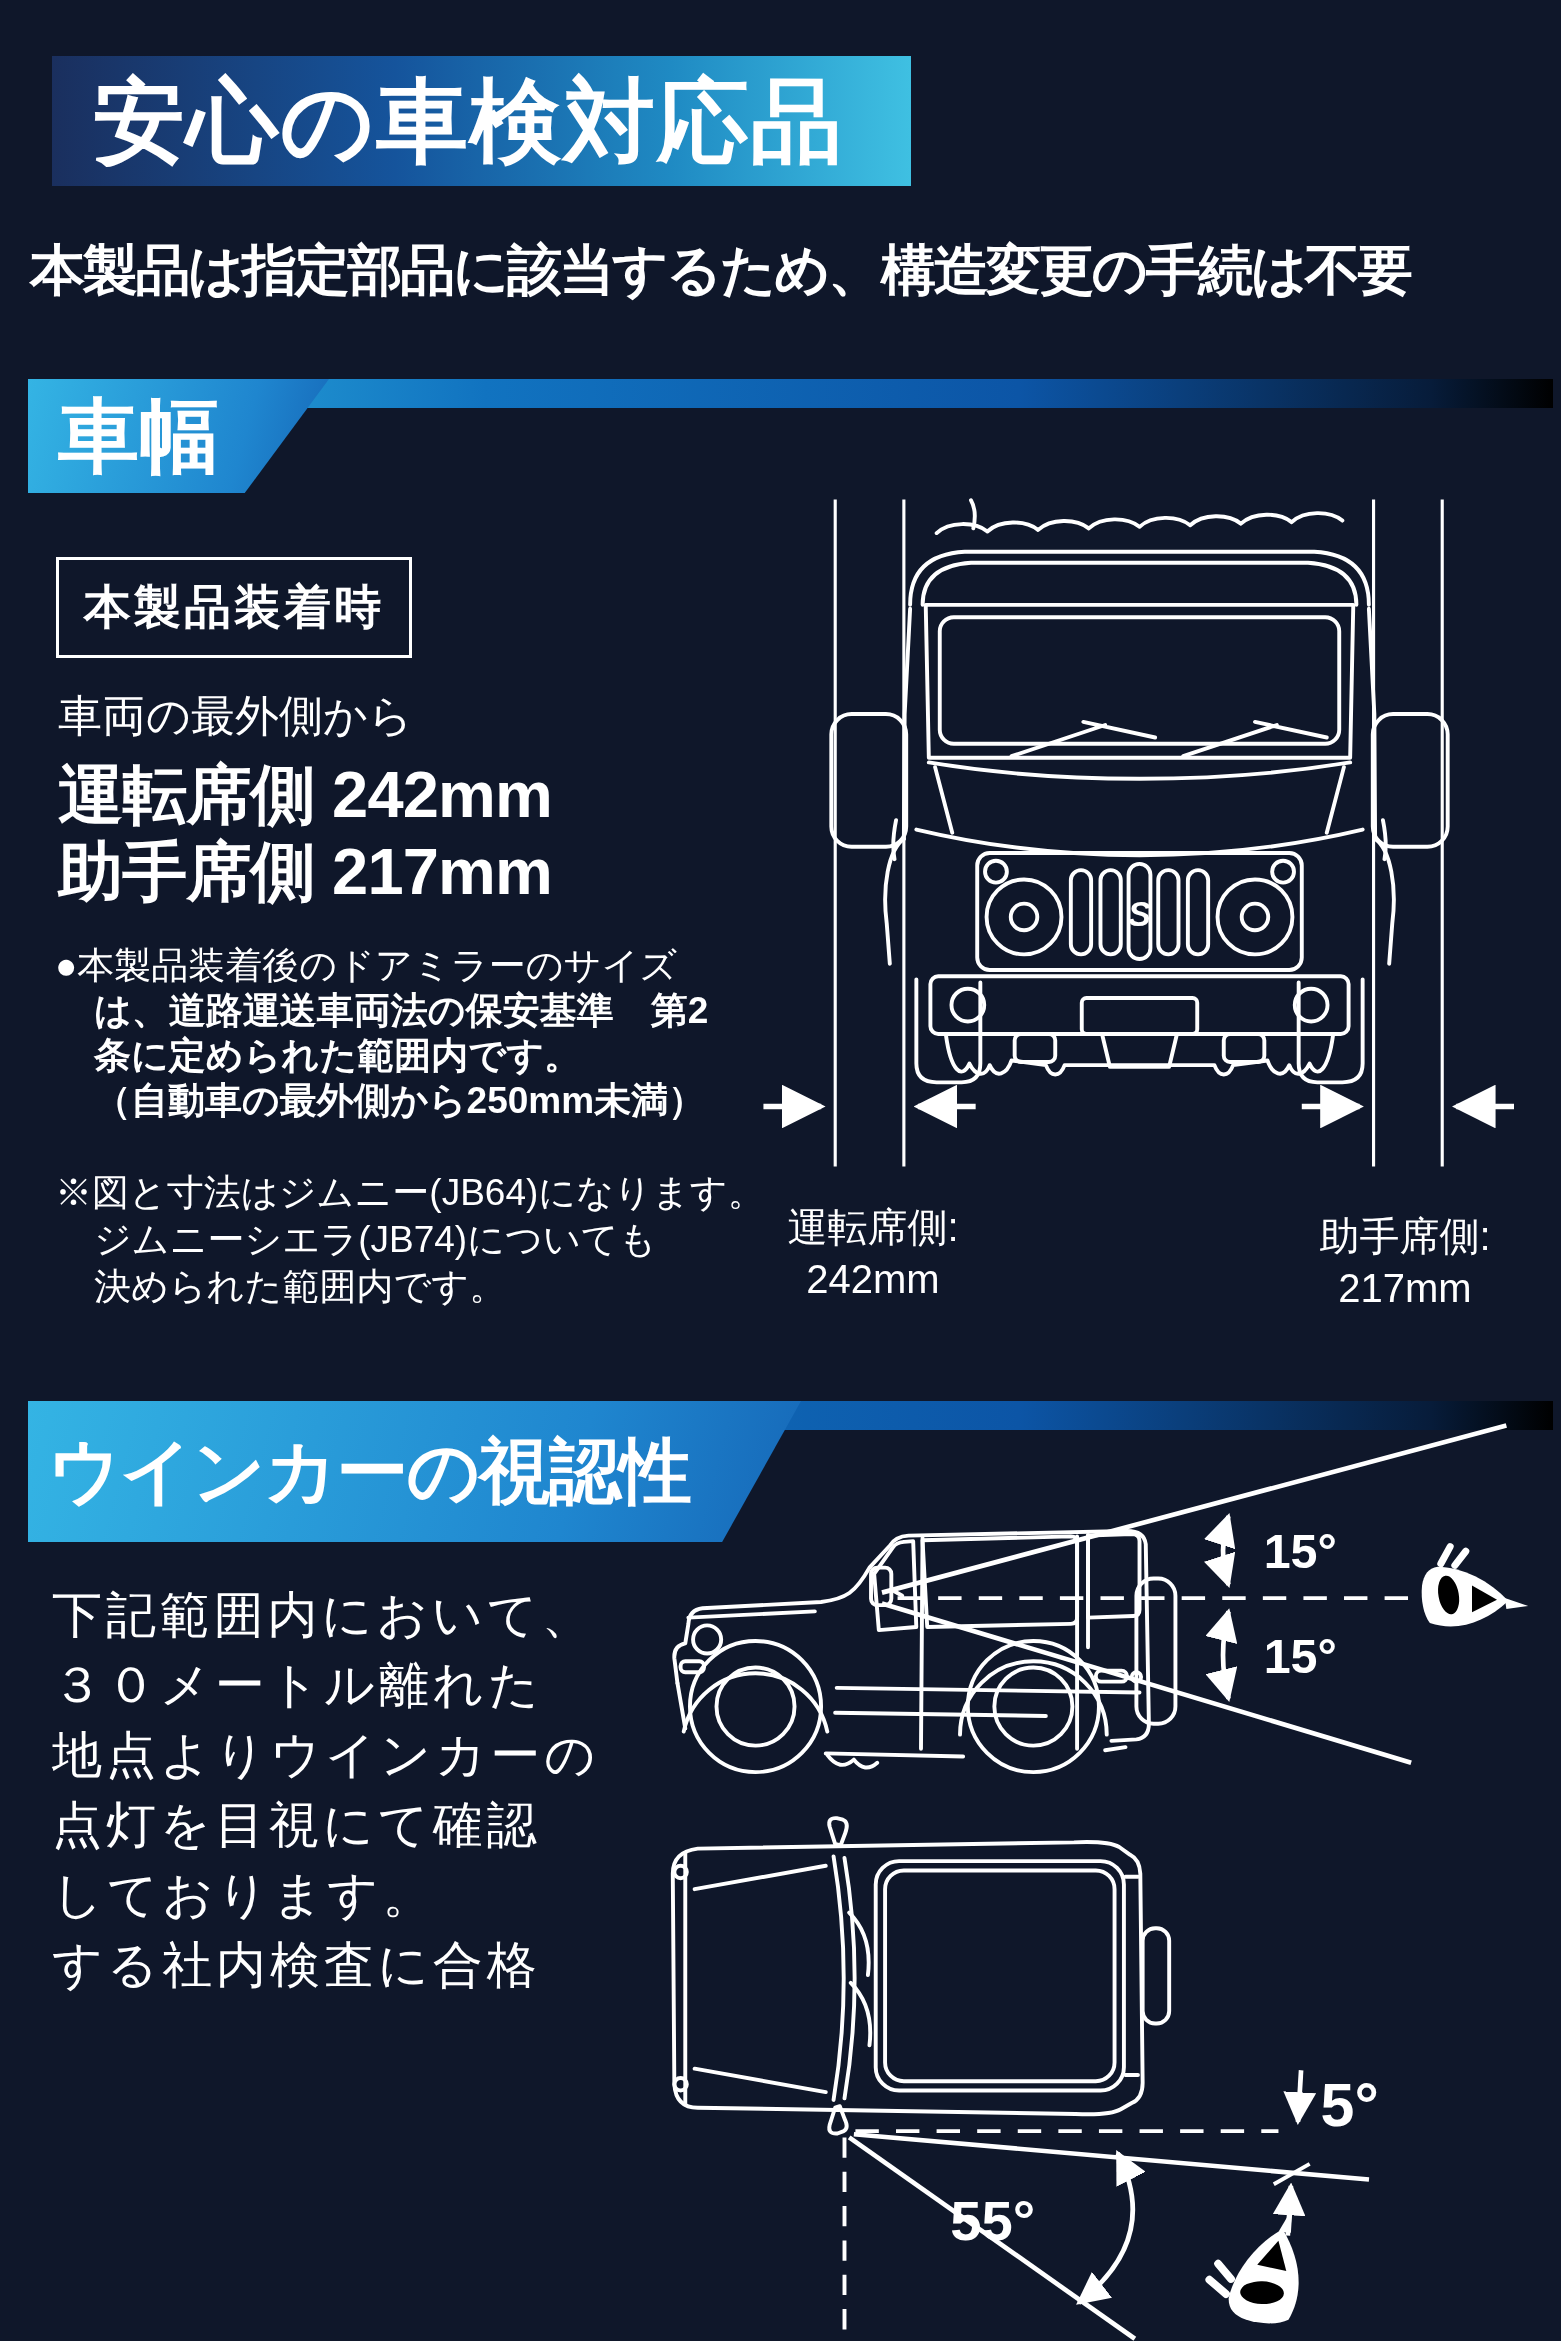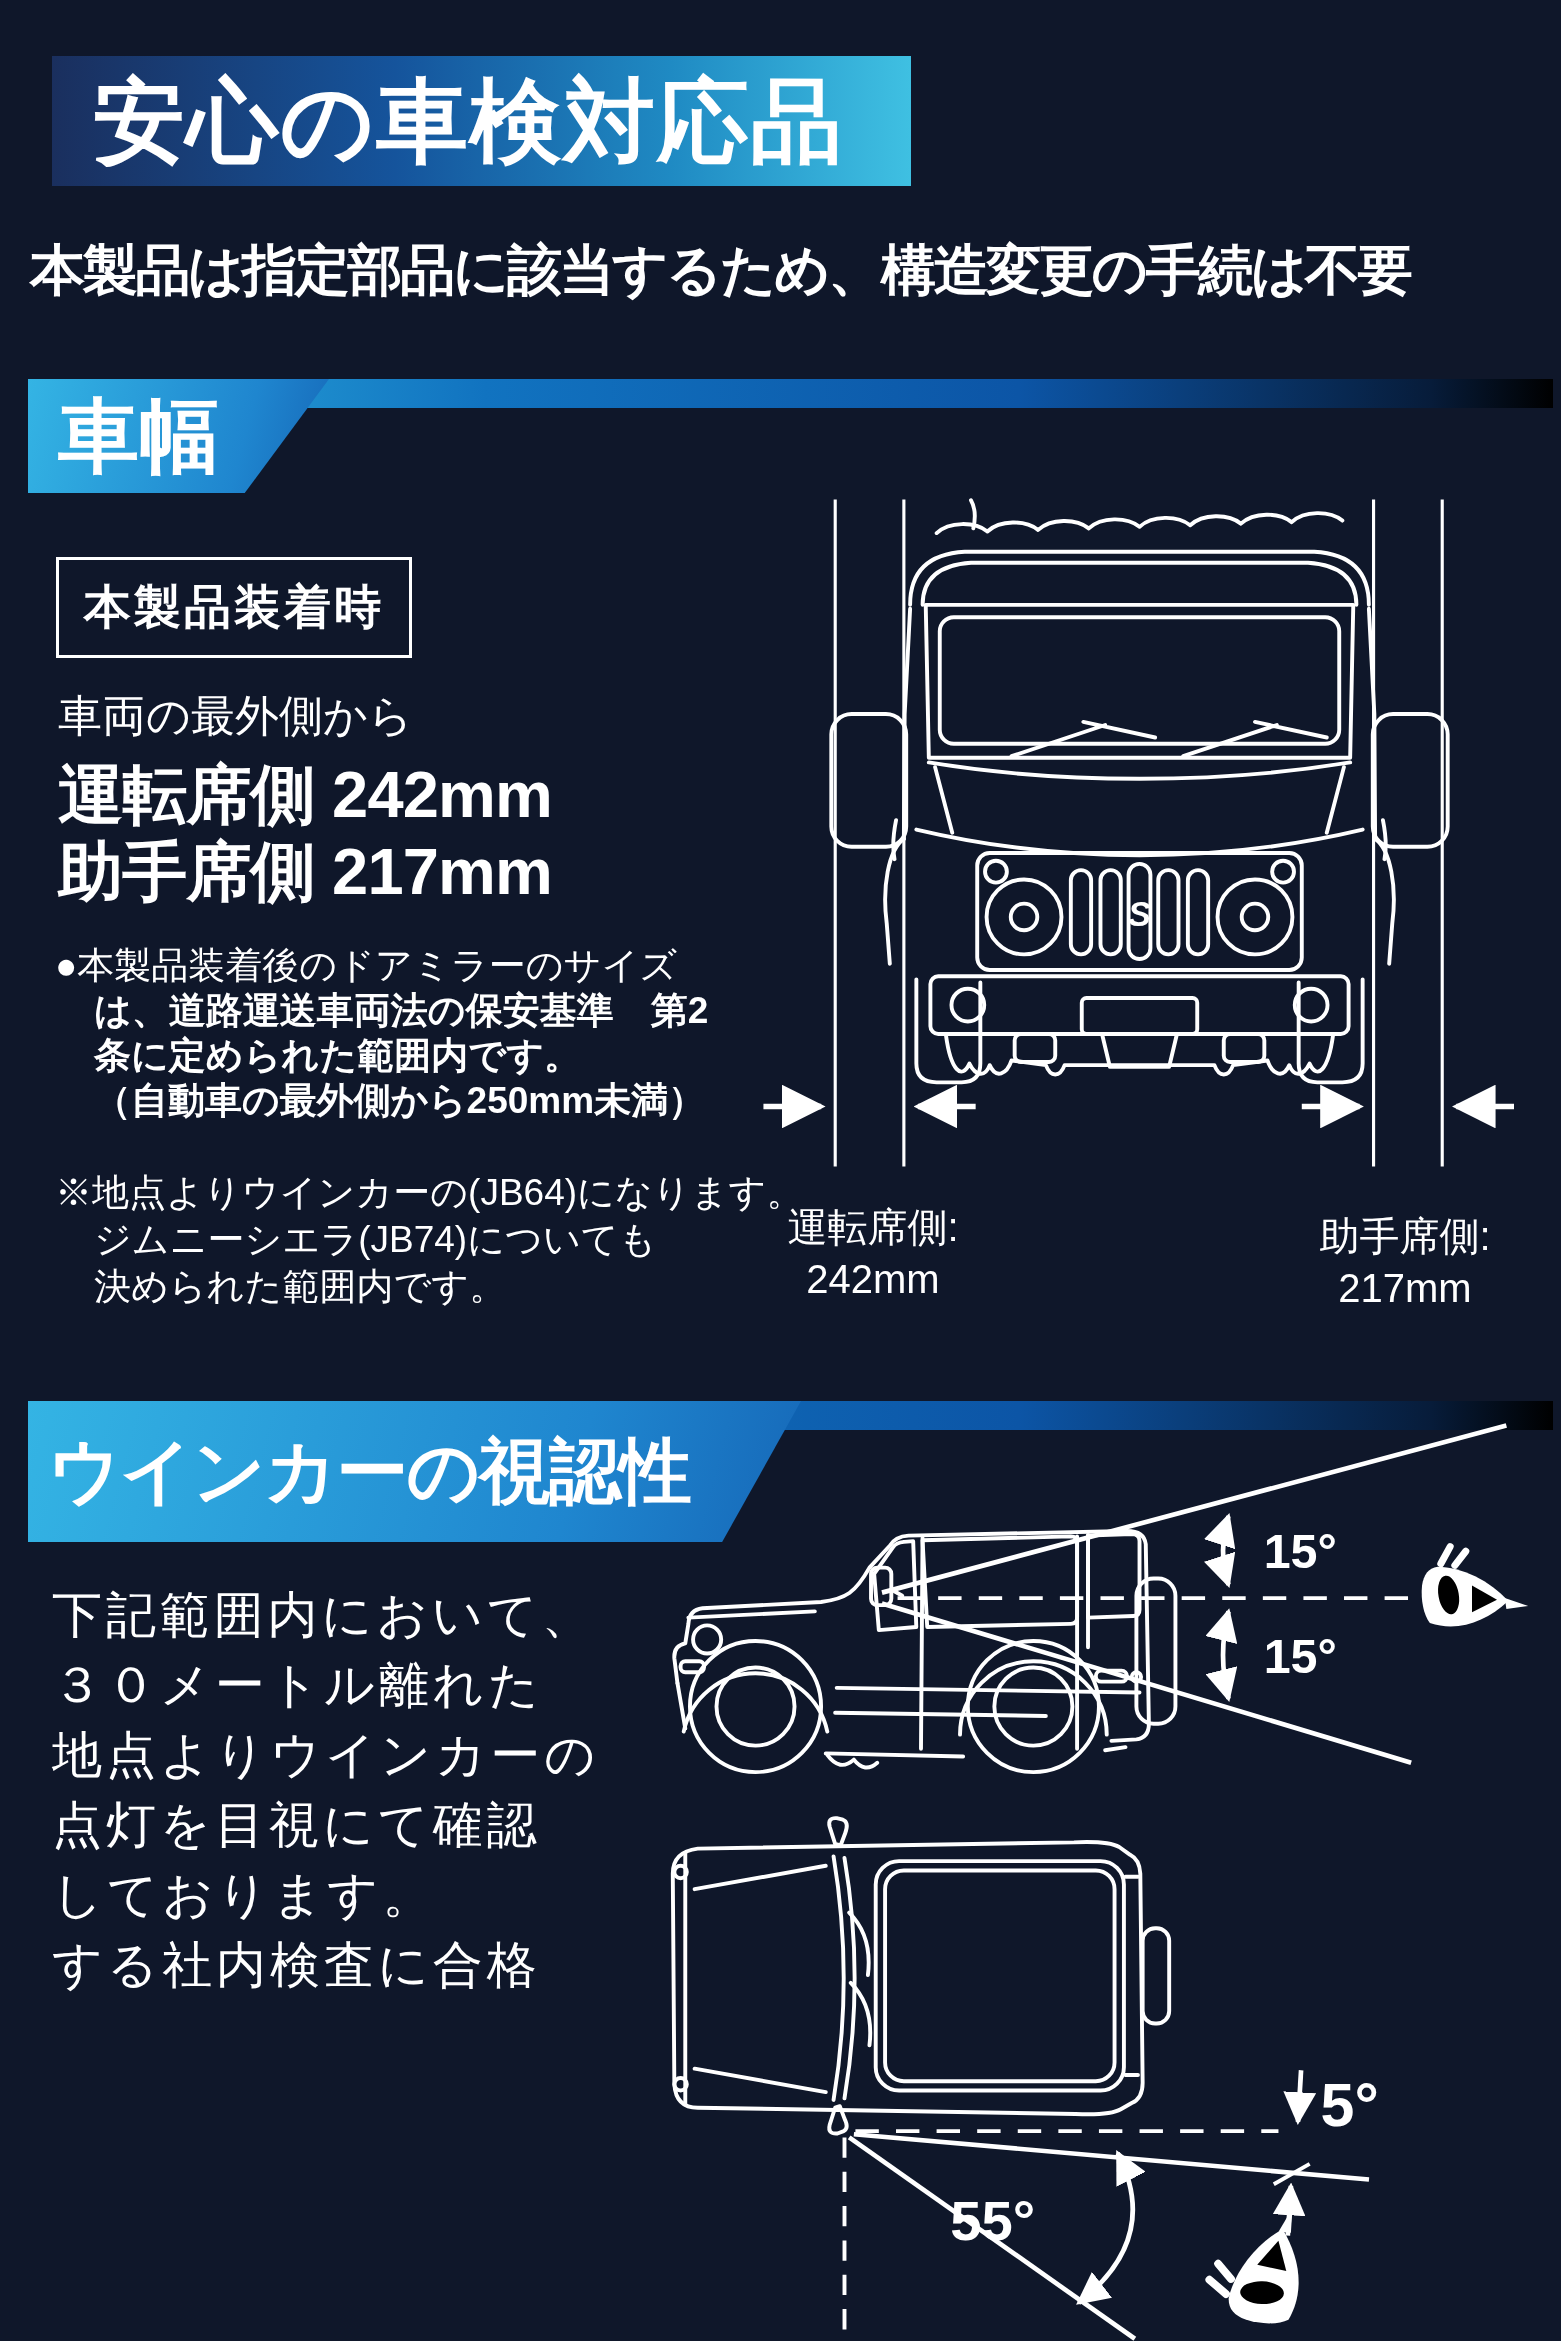--- a/index.html
+++ b/index.html
@@ -81,21 +81,21 @@
   <div class="abs big-line passenger">助手席側 217mm</div>
 
   <div class="abs note">
     <div class="ln">●本製品装着後のドアミラーのサイズ</div>
     <div class="ln ind">は、道路運送車両法の保安基準　第2</div>
     <div class="ln ind">条に定められた範囲内です。</div>
     <div class="ln ind">（自動車の最外側から250mm未満）</div>
   </div>
 
   <div class="abs remark">
-    <div class="ln">※地点よりウインカーの(JB64)になります。</div>
+    <div class="ln">※図と寸法はジムニー(JB64)になります。</div>
     <div class="ln ind">ジムニーシエラ(JB74)についても</div>
     <div class="ln ind">決められた範囲内です。</div>
   </div>
 
   <div class="abs" style="left:749px;top:480px;width:781px;height:710px;">
     <svg width="781" height="710" viewBox="0 0 1000 910">
       <defs>
         <marker id="mF" viewBox="0 0 10 10" refX="9" refY="5" markerWidth="8" markerHeight="8" orient="auto-start-reverse">
           <path d="M0,0 L10,5 L0,10 Z" fill="#fff"></path>
         </marker>

